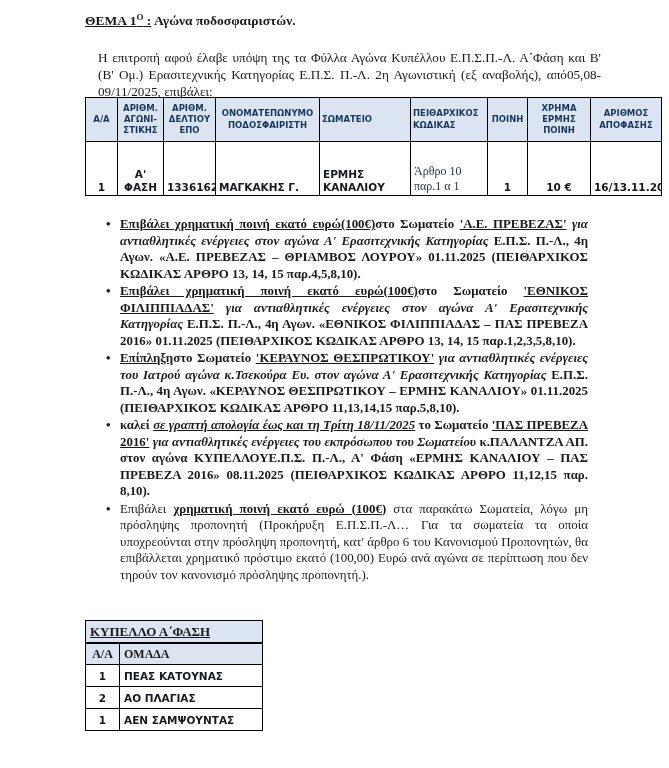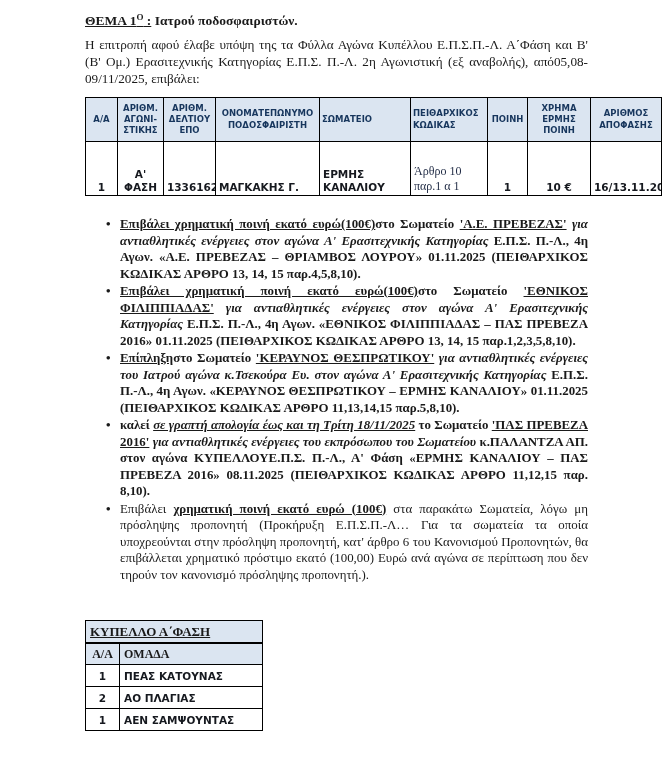--- a/index.html
+++ b/index.html
@@ -17,21 +17,21 @@
     position:absolute;left:104px;top:-4px;height:7px;overflow:hidden;
     font-size:9px;letter-spacing:1px;color:#444;
     font-family:"Liberation Serif",serif;
   }
   .heading{position:absolute;left:85px;font-size:13.5px;font-weight:bold;white-space:nowrap;}
   .h1{top:13px;}
   .h2{top:194px;}
   .hu{text-decoration:underline;}
   .heading sup{font-size:9px;line-height:0;}
   .intro{
-    position:absolute;left:85px;top:36px;width:503px;margin:0;
+    position:absolute;left:85px;top:36px;width:503px;margin:13px;
     font-size:13.2px;line-height:17px;text-align:justify;
   }
   
   table{border-collapse:collapse;}
   .ptable{
     position:absolute;left:85px;top:97px;width:576px;table-layout:fixed;
   }
   .ptable th,.ptable td{
     border:1px solid var(--border);white-space:pre-line;overflow:hidden;
   }
@@ -91,21 +91,21 @@
   .u{text-decoration:underline;}
 </style>
 </head>
 <body>
 
 <div class="doc">
 
   <div class="top-dots">............................</div>
 
   <div class="heading h1">
-    <span class="hu"><span>ΘΕΜΑ 1</span><sup>Ο</sup><span> :</span></span><span> Ιατρού ποδοσφαιριστών.</span>
+    <span class="hu"><span>ΘΕΜΑ 1</span><sup>Ο</sup><span> :</span></span><span> Αγώνα ποδοσφαιριστών.</span>
   </div>
 
   <p class="intro">Η επιτροπή αφού έλαβε υπόψη της τα Φύλλα Αγώνα Κυπέλλου Ε.Π.Σ.Π.-Λ. Α΄Φάση και Β' (Β' Ομ.) Ερασιτεχνικής Κατηγορίας Ε.Π.Σ. Π.-Λ. 2η Αγωνιστική (εξ αναβολής), από05,08-09/11/2025, επιβάλει:</p>
 
   <table class="ptable">
     <colgroup>
       <col style="width:32px">
         <col style="width:46px">
         <col style="width:52px">
       <col style="width:104px">

